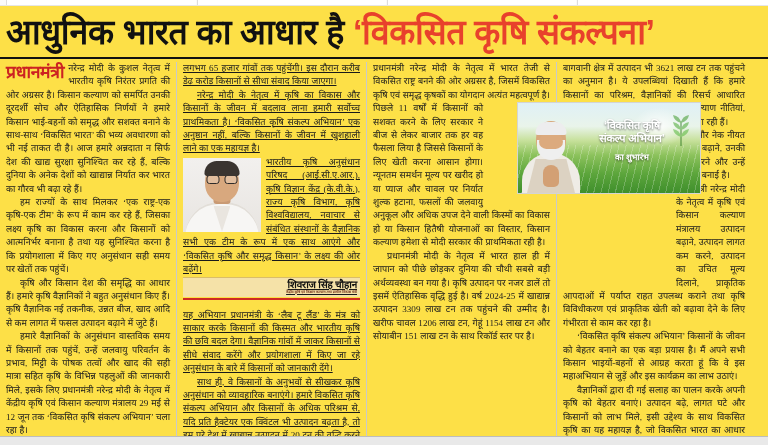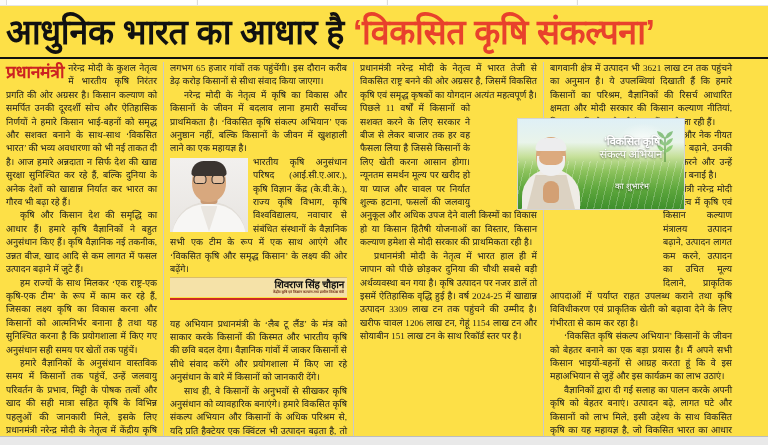--- a/index.html
+++ b/index.html
@@ -76,22 +76,22 @@
     width: 768px;
     height: 375px;
     display: flex;
   }
   .col {
     position: relative;
     box-sizing: border-box;
     padding: 0 6px;
     overflow: hidden;
   }
-  .col.c1 { width: 164px; border-right: 1px solid #c9c9c9; }
-  .col.c2 { width: 190px; border-right: 1px solid #c9c9c9; }
+  .col.c1 { width: 177px; border-right: 1px solid #c9c9c9; }
+  .col.c2 { width: 190px; border-right: 1px solid #c9c9c9; text-decoration: underline; }
   .col.c3 { width: 190px; border-right: 1px solid #c9c9c9; }
   .col.c4 { width: 194px; }
 
   .ptext {
     font-family: "Liberation Serif", "DejaVu Serif", serif;
     font-size: 9.1px;
     line-height: 13.4px;
     text-align: justify;
     text-align-last: left;
     color: #1b1b1b;
@@ -235,23 +235,23 @@
   .shivraj-name-wide {
     clear: none;
     width: 100%;
     text-align: right;
     font-family: "Liberation Sans", "DejaVu Sans", sans-serif;
   }
 
   
   .modi-block {
     position: absolute;
-    top: 118px;
+    top: 102px;
     left: 517px;
-    width: 168px;
+    width: 184px;
     height: 92px;
     overflow: hidden;
     z-index: 5;
     border: 1px solid #d4d4d4;
     box-sizing: border-box;
     background: #cfe6c2;
   }
   .modi-sky {
     position: absolute;
     inset: 0;
@@ -378,28 +378,28 @@
   }
   .modi-caption .mc-1 {
     display: block;
     font-size: 11px;
     font-weight: 700;
     letter-spacing: -0.2px;
   }
   .modi-caption .mc-2 {
     display: block;
     font-size: 11px;
-    font-weight: 400;
+    font-weight: 700;
     letter-spacing: -0.2px;
   }
   .modi-caption .mc-3 {
     display: block;
     font-size: 8.4px;
-    font-weight: 400;
-    margin-top: 19px;
+    font-weight: 700;
+    margin-top: 6px;
   }
 
   
   .modi-spacer-c3 {
     float: right;
     width: 62px;
     height: 94px;
     margin: 2px 0 2px 5px;
   }
   .modi-spacer-c4 {
@@ -443,22 +443,22 @@
   <div class="headline-wrap">
     <h1 class="headline">
       <span class="hl-black">आधुनिक भारत का आधार है </span><span class="hl-red">‘विकसित कृषि संकल्पना’</span>
     </h1>
   </div>
 
   <div class="columns">
 
     <div class="col c1">
       <p class="ptext"><span class="lead-word">प्रधानमंत्री</span><span>नरेन्द्र मोदी के कुशल नेतृत्व में भारतीय कृषि निरंतर प्रगति की ओर अग्रसर है। किसान कल्याण को समर्पित उनकी दूरदर्शी सोच और ऐतिहासिक निर्णयों ने हमारे किसान भाई-बहनों को समृद्ध और सशक्त बनाने के साथ-साथ ‘विकसित भारत’ की भव्य अवधारणा को भी नई ताकत दी है। आज हमारे अन्नदाता न सिर्फ देश की खाद्य सुरक्षा सुनिश्चित कर रहे हैं, बल्कि दुनिया के अनेक देशों को खाद्यान्न निर्यात कर भारत का गौरव भी बढ़ा रहे हैं।</span></p>
+      <p class="ptext">हम राज्यों के साथ मिलकर ‘एक राष्ट्र-एक कृषि-एक टीम’ के रूप में काम कर रहे हैं, जिसका लक्ष्य कृषि का विकास करना और किसानों को आत्मनिर्भर बनाना है तथा यह सुनिश्चित करना है कि प्रयोगशाला में किए गए अनुसंधान सही समय पर खेतों तक पहुंचें।</p>
       <p class="ptext">कृषि और किसान देश की समृद्धि का आधार हैं। हमारे कृषि वैज्ञानिकों ने बहुत अनुसंधान किए हैं। कृषि वैज्ञानिक नई तकनीक, उन्नत बीज, खाद आदि से कम लागत में फसल उत्पादन बढ़ाने में जुटे हैं।</p>
-      <p class="ptext">हम राज्यों के साथ मिलकर ‘एक राष्ट्र-एक कृषि-एक टीम’ के रूप में काम कर रहे हैं, जिसका लक्ष्य कृषि का विकास करना और किसानों को आत्मनिर्भर बनाना है तथा यह सुनिश्चित करना है कि प्रयोगशाला में किए गए अनुसंधान सही समय पर खेतों तक पहुंचें।</p>
       <p class="ptext">हमारे वैज्ञानिकों के अनुसंधान वास्तविक समय में किसानों तक पहुंचें, उन्हें जलवायु परिवर्तन के प्रभाव, मिट्टी के पोषक तत्वों और खाद की सही मात्रा सहित कृषि के विभिन्न पहलुओं की जानकारी मिले, इसके लिए प्रधानमंत्री नरेन्द्र मोदी के नेतृत्व में केंद्रीय कृषि एवं किसान कल्याण मंत्रालय 29 मई से 12 जून तक ‘विकसित कृषि संकल्प अभियान’ चला रहा है।</p>
       <p class="ptext">इस राष्ट्रव्यापी अभियान के माध्यम से वैज्ञानिकों की 2170 टीमें देश के 700 से अधिक जिलों के</p>
     </div>
 
     <div class="col c2">
       <p class="ptext">लगभग 65 हजार गांवों तक पहुंचेंगी। इस दौरान करीब डेढ़ करोड़ किसानों से सीधा संवाद किया जाएगा।</p>
       <p class="ptext">नरेन्द्र मोदी के नेतृत्व में कृषि का विकास और किसानों के जीवन में बदलाव लाना हमारी सर्वोच्च प्राथमिकता है। ‘विकसित कृषि संकल्प अभियान’ एक अनुष्ठान नहीं, बल्कि किसानों के जीवन में खुशहाली लाने का एक महायज्ञ है।</p>
 
       <div class="shivraj-block">
         <div class="shivraj-photo">
@@ -472,21 +472,21 @@
       </div>
 
       <p class="ptext">भारतीय कृषि अनुसंधान परिषद (आई.सी.ए.आर.), कृषि विज्ञान केंद्र (के.वी.के.), राज्य कृषि विभाग, कृषि विश्वविद्यालय, नवाचार से संबंधित संस्थानों के वैज्ञानिक सभी एक टीम के रूप में एक साथ आएंगे और ‘विकसित कृषि और समृद्ध किसान’ के लक्ष्य की ओर बढ़ेंगे।</p>
 
       <div class="shivraj-caption shivraj-name-wide" style="width:100%;float:none;clear:both;text-align:right;padding-right:3px;">
         <div class="shivraj-name">शिवराज सिंह चौहान</div>
         <div class="shivraj-desig">केंद्रीय कृषि एवं किसान कल्याण तथा ग्रामीण विकास मंत्री</div>
       </div>
       <div class="caption-rule" style="width:100%;"></div>
 
-      <p class="ptext" style="margin-top:18px;">यह अभियान प्रधानमंत्री के ‘लैब टू लैंड’ के मंत्र को साकार करके किसानों की किस्मत और भारतीय कृषि की छवि बदल देगा। वैज्ञानिक गांवों में जाकर किसानों से सीधे संवाद करेंगे और प्रयोगशाला में किए जा रहे अनुसंधान के बारे में किसानों को जानकारी देंगे।</p>
+      <p class="ptext" style="margin-top:9px;">यह अभियान प्रधानमंत्री के ‘लैब टू लैंड’ के मंत्र को साकार करके किसानों की किस्मत और भारतीय कृषि की छवि बदल देगा। वैज्ञानिक गांवों में जाकर किसानों से सीधे संवाद करेंगे और प्रयोगशाला में किए जा रहे अनुसंधान के बारे में किसानों को जानकारी देंगे।</p>
       <p class="ptext">साथ ही, वे किसानों के अनुभवों से सीखकर कृषि अनुसंधान को व्यावहारिक बनाएंगे। हमारे विकसित कृषि संकल्प अभियान और किसानों के अधिक परिश्रम से, यदि प्रति हैक्टेयर एक क्विंटल भी उत्पादन बढ़ता है, तो हम पूरे देश में खाद्यान्न उत्पादन में 20 टन की वृद्धि करने में सफल होंगे।</p>
 
     </div>
 
     <div class="col c3">
       <p class="ptext">प्रधानमंत्री नरेन्द्र मोदी के नेतृत्व में भारत तेजी से विकसित राष्ट्र बनने की ओर अग्रसर है, जिसमें विकसित कृषि एवं समृद्ध कृषकों का योगदान अत्यंत महत्वपूर्ण है।</p>
       <div class="modi-spacer-c3"></div>
       <p class="ptext">पिछले 11 वर्षों में किसानों को सशक्त करने के लिए सरकार ने बीज से लेकर बाजार तक हर वह फैसला लिया है जिससे किसानों के लिए खेती करना आसान होगा। न्यूनतम समर्थन मूल्य पर खरीद हो या प्याज और चावल पर निर्यात शुल्क हटाना, फसलों की जलवायु अनुकूल और अधिक उपज देने वाली किस्मों का विकास हो या किसान हितैषी योजनाओं का विस्तार, किसान कल्याण हमेशा से मोदी सरकार की प्राथमिकता रही है।</p>
       <p class="ptext">प्रधानमंत्री मोदी के नेतृत्व में भारत हाल ही में जापान को पीछे छोड़कर दुनिया की चौथी सबसे बड़ी अर्थव्यवस्था बन गया है। कृषि उत्पादन पर नजर डालें तो इसमें ऐतिहासिक वृद्धि हुई है। वर्ष 2024-25 में खाद्यान्न उत्पादन 3309 लाख टन तक पहुंचने की उम्मीद है। खरीफ चावल 1206 लाख टन, गेहूं 1154 लाख टन और सोयाबीन 151 लाख टन के साथ रिकॉर्ड स्तर पर है।</p>
     </div>

